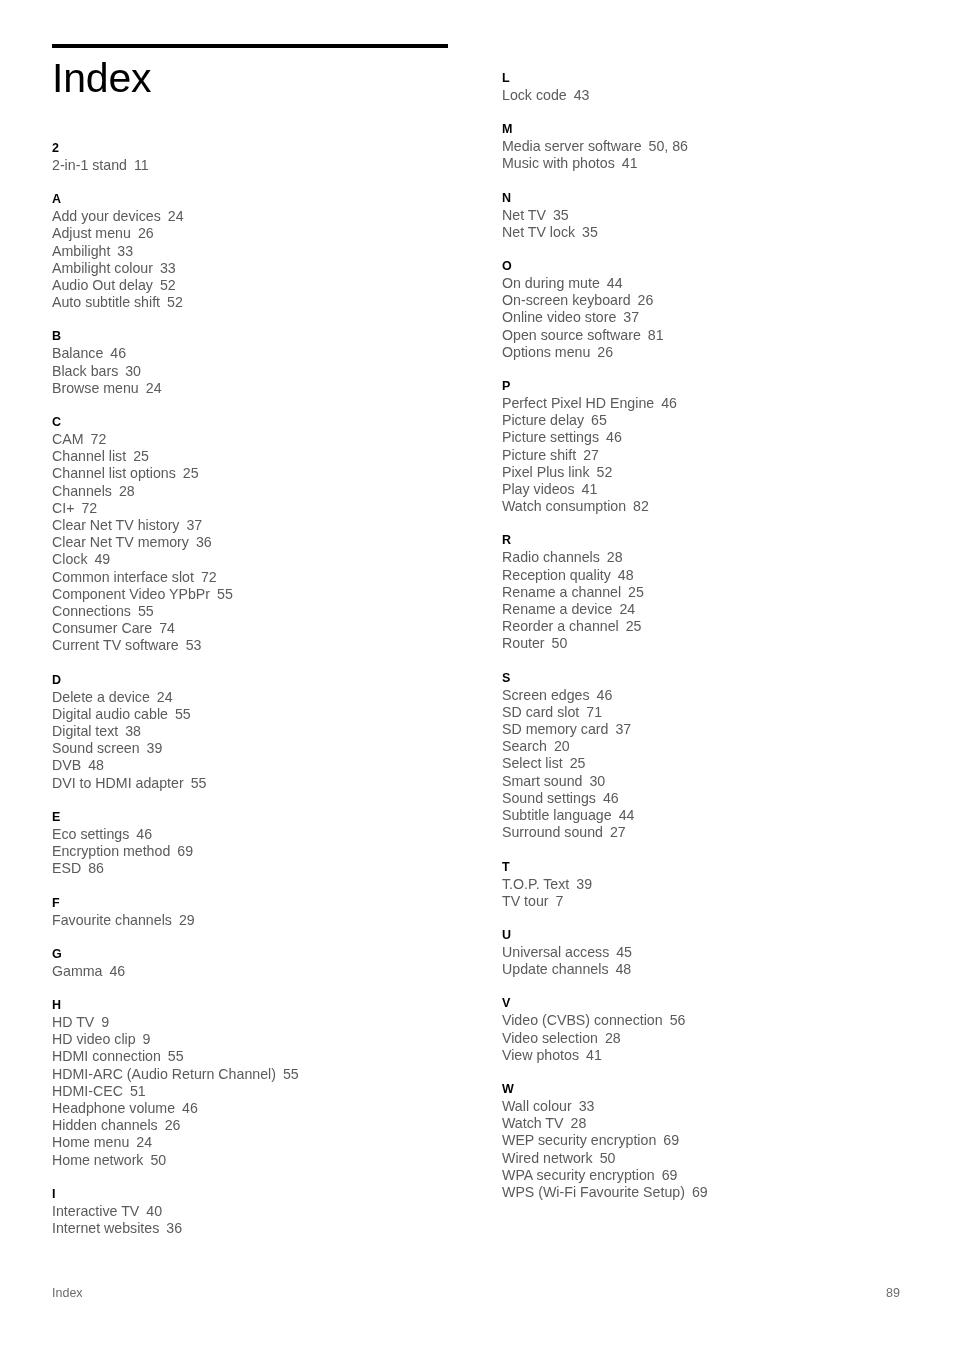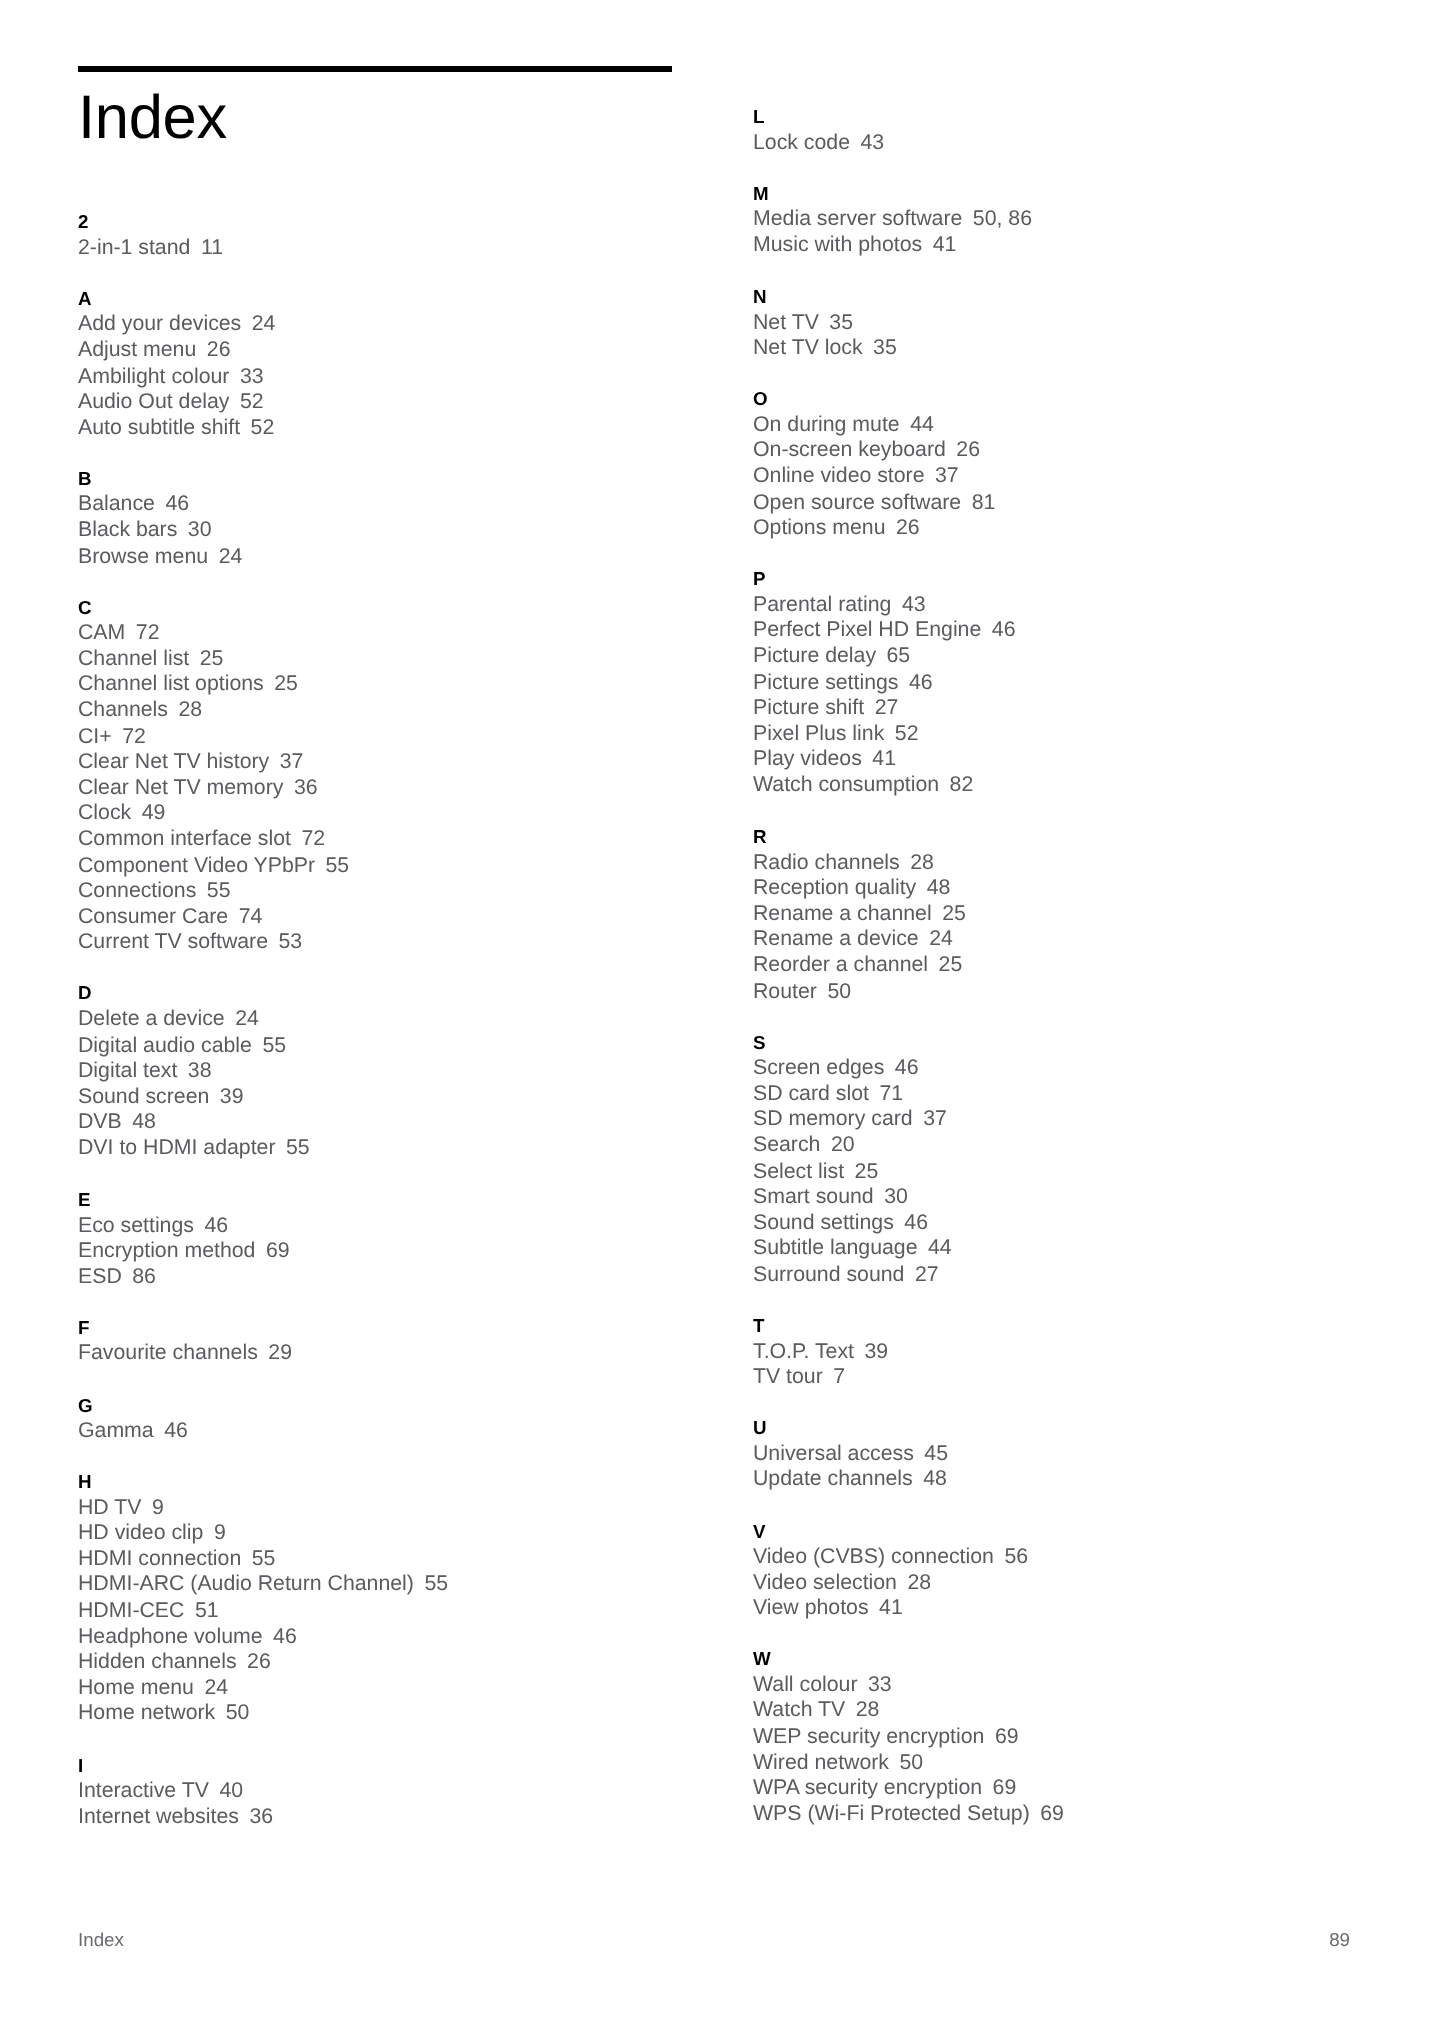--- a/index.html
+++ b/index.html
@@ -107,20 +107,21 @@
 
   <div class="col col-left">
       <div class="section">
         <div class="section-letter">2</div>
         <div class="entry"><span class="term">2-in-1 stand</span><span class="pages">11</span></div>
       </div>
       <div class="section">
         <div class="section-letter">A</div>
         <div class="entry"><span class="term">Add your devices</span><span class="pages">24</span></div>
         <div class="entry"><span class="term">Adjust menu</span><span class="pages">26</span></div>
+        <div class="entry"><span class="term">Ambilight</span><span class="pages">33</span></div>
         <div class="entry"><span class="term">Ambilight colour</span><span class="pages">33</span></div>
         <div class="entry"><span class="term">Audio Out delay</span><span class="pages">52</span></div>
         <div class="entry"><span class="term">Auto subtitle shift</span><span class="pages">52</span></div>
       </div>
       <div class="section">
         <div class="section-letter">B</div>
         <div class="entry"><span class="term">Balance</span><span class="pages">46</span></div>
         <div class="entry"><span class="term">Black bars</span><span class="pages">30</span></div>
         <div class="entry"><span class="term">Browse menu</span><span class="pages">24</span></div>
       </div>
@@ -199,21 +200,20 @@
       <div class="section">
         <div class="section-letter">O</div>
         <div class="entry"><span class="term">On during mute</span><span class="pages">44</span></div>
         <div class="entry"><span class="term">On-screen keyboard</span><span class="pages">26</span></div>
         <div class="entry"><span class="term">Online video store</span><span class="pages">37</span></div>
         <div class="entry"><span class="term">Open source software</span><span class="pages">81</span></div>
         <div class="entry"><span class="term">Options menu</span><span class="pages">26</span></div>
       </div>
       <div class="section">
         <div class="section-letter">P</div>
-        <div class="entry"><span class="term">Parental rating</span><span class="pages">43</span></div>
         <div class="entry"><span class="term">Perfect Pixel HD Engine</span><span class="pages">46</span></div>
         <div class="entry"><span class="term">Picture delay</span><span class="pages">65</span></div>
         <div class="entry"><span class="term">Picture settings</span><span class="pages">46</span></div>
         <div class="entry"><span class="term">Picture shift</span><span class="pages">27</span></div>
         <div class="entry"><span class="term">Pixel Plus link</span><span class="pages">52</span></div>
         <div class="entry"><span class="term">Play videos</span><span class="pages">41</span></div>
         <div class="entry"><span class="term">Watch consumption</span><span class="pages">82</span></div>
       </div>
       <div class="section">
         <div class="section-letter">R</div>
@@ -252,21 +252,21 @@
         <div class="entry"><span class="term">Video selection</span><span class="pages">28</span></div>
         <div class="entry"><span class="term">View photos</span><span class="pages">41</span></div>
       </div>
       <div class="section">
         <div class="section-letter">W</div>
         <div class="entry"><span class="term">Wall colour</span><span class="pages">33</span></div>
         <div class="entry"><span class="term">Watch TV</span><span class="pages">28</span></div>
         <div class="entry"><span class="term">WEP security encryption</span><span class="pages">69</span></div>
         <div class="entry"><span class="term">Wired network</span><span class="pages">50</span></div>
         <div class="entry"><span class="term">WPA security encryption</span><span class="pages">69</span></div>
-        <div class="entry"><span class="term">WPS (Wi-Fi Protected Setup)</span><span class="pages">69</span></div>
+        <div class="entry"><span class="term">WPS (Wi-Fi Favourite Setup)</span><span class="pages">69</span></div>
       </div>
     </div>
 
   <div class="footer">
     <span class="footer-label">Index</span>
     <span class="footer-pagenum">89</span>
   </div>
 
 </div>
 

